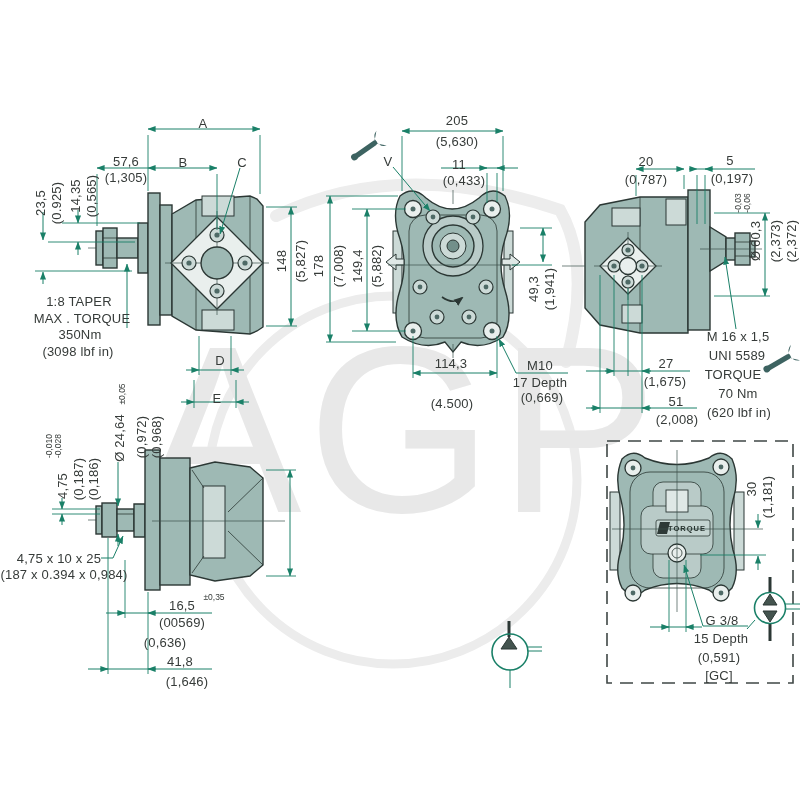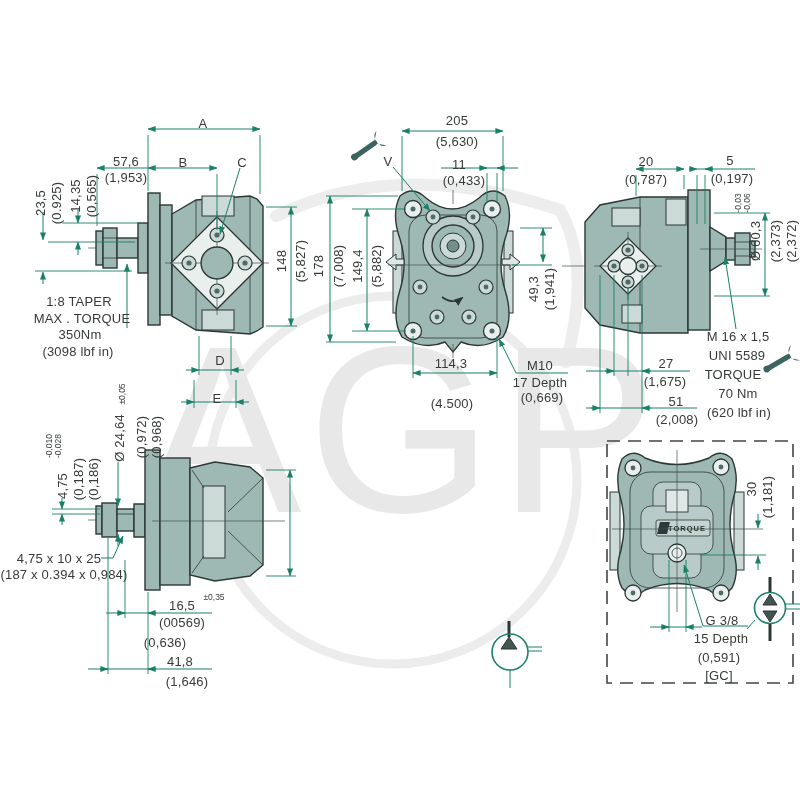--- a/index.html
+++ b/index.html
@@ -326,21 +326,21 @@
   <g transform="translate(779,362) rotate(-30)">
     <circle class="wrench" cx="-14" cy="0" r="3.4"></circle>
     <rect class="wrench" x="-14" y="-2.6" width="27" height="5.2" rx="2.6"></rect>
     <path class="wrench" d="M19,-9 A9.5,9.5 0 0 0 19,9 L14.5,4.5 A5,5 0 0 1 14.5,-4.5 Z"></path>
   </g>
 </svg>
 
 <span class="lbl" style="left:203px;top:123px">A</span>
 <span class="lbl" style="left:183px;top:162px">B</span>
 <span class="lbl" style="left:126px;top:161px">57,6</span>
-<span class="lbl" style="left:126px;top:177px">(1,953)</span>
+<span class="lbl" style="left:126px;top:177px">(1,305)</span>
 <span class="lbl" style="left:242px;top:162px">C</span>
 <span class="lbl vlbl" style="left:40px;top:203px">23,5</span>
 <span class="lbl vlbl" style="left:56px;top:203px">(0.925)</span>
 <span class="lbl vlbl" style="left:75px;top:196px">14,35</span>
 <span class="lbl vlbl" style="left:91px;top:196px">(0,565)</span>
 <span class="lbl vlbl" style="left:281px;top:261px">148</span>
 <span class="lbl vlbl" style="left:300px;top:261px">(5,827)</span>
 <span class="lbl" style="left:220px;top:360px">D</span>
 <span class="lbl" style="left:217px;top:398px">E</span>
 <span class="lbl" style="left:79px;top:301px">1:8 TAPER</span>

